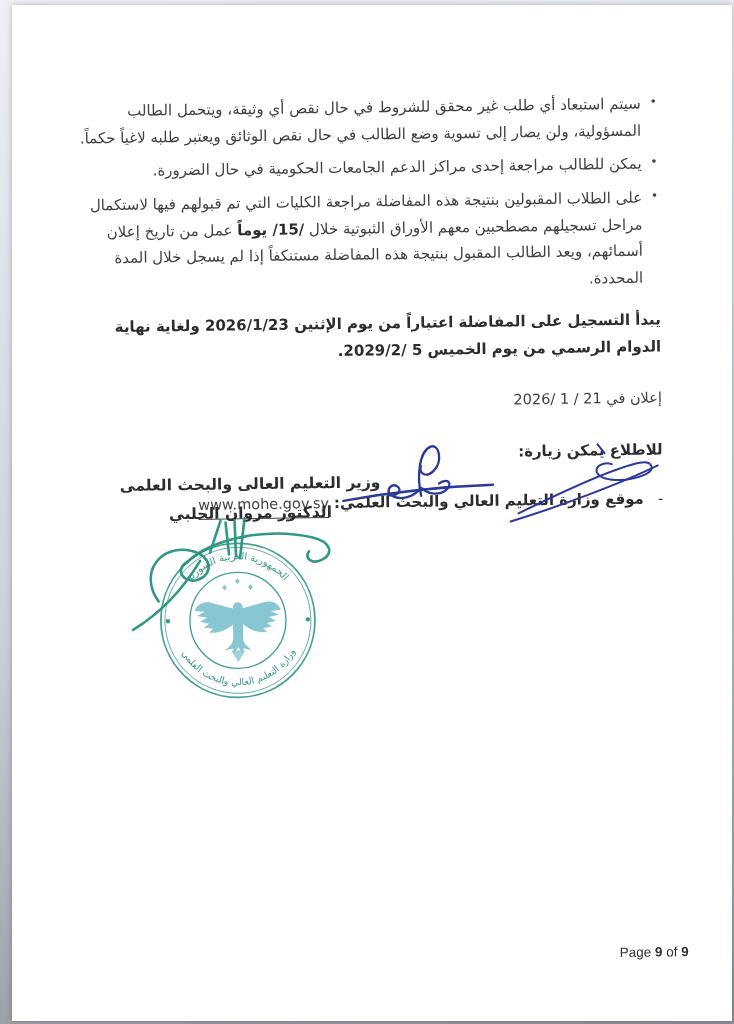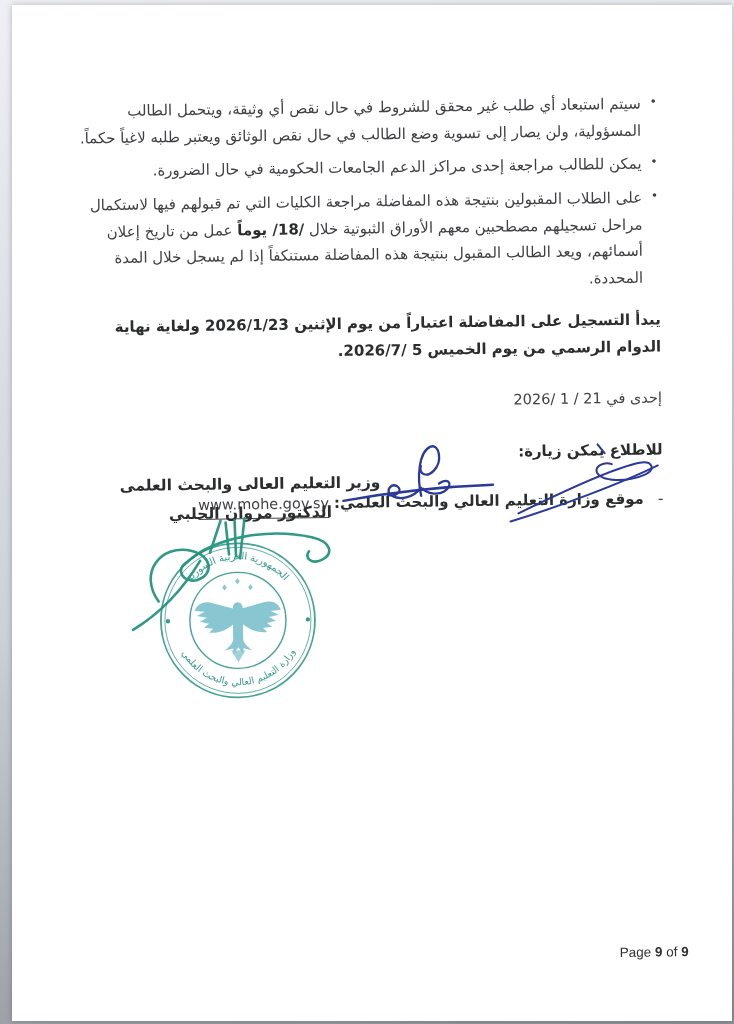--- a/index.html
+++ b/index.html
@@ -63,30 +63,30 @@
 
 <div class="paper"></div>
 
 <div class="content" style="color: rgb(63, 65, 68);">
 
   <div class="main-text">
     <ul class="doc-bullets">
       <li><span>سيتم استبعاد أي طلب غير محقق للشروط في حال نقص أي وثيقة، ويتحمل الطالب المسؤولية، ولن يصار إلى تسوية وضع الطالب في حال نقص الوثائق ويعتبر طلبه لاغياً حكماً.</span></li>
       <li><span>يمكن للطالب مراجعة إحدى مراكز الدعم الجامعات الحكومية في حال الضرورة.</span></li>
       <li><span>على الطلاب المقبولين بنتيجة هذه المفاضلة مراجعة الكليات التي تم قبولهم فيها لاستكمال مراحل تسجيلهم مصطحبين معهم الأوراق الثبوتية خلال</span>
-        <span class="bold-inline">/18/ يوماً</span>
+        <span class="bold-inline">/15/ يوماً</span>
         <span>عمل من تاريخ إعلان أسمائهم، ويعد الطالب المقبول بنتيجة هذه المفاضلة مستنكفاً إذا لم يسجل خلال المدة المحددة.</span></li>
     </ul>
 
     <p class="registration"><span>يبدأ التسجيل على المفاضلة اعتباراً من يوم الإثنين</span>
       <span class="date-ltr">2026/1/23</span>
       <span>ولغاية نهاية الدوام الرسمي من يوم الخميس</span>
-      <span class="date-ltr">2026/7/ 5</span><span>.</span></p>
+      <span class="date-ltr">2029/2/ 5</span><span>.</span></p>
 
-    <p class="dateline"><span>إحدى في</span>
+    <p class="dateline"><span>إعلان في</span>
       <span class="date-ltr">2026/ 1 / 21</span></p>
 
     <p class="visit-heading">للاطلاع يمكن زيارة:</p>
 
     <p class="website-line"><span class="dash">-</span><span class="site-label">موقع وزارة التعليم العالي والبحث العلمي:</span>
       <span class="url">www.mohe.gov.sy</span></p>
   </div>
 
   <div class="minister-block">
     <div>وزير التعليم العالى والبحث العلمى</div>

